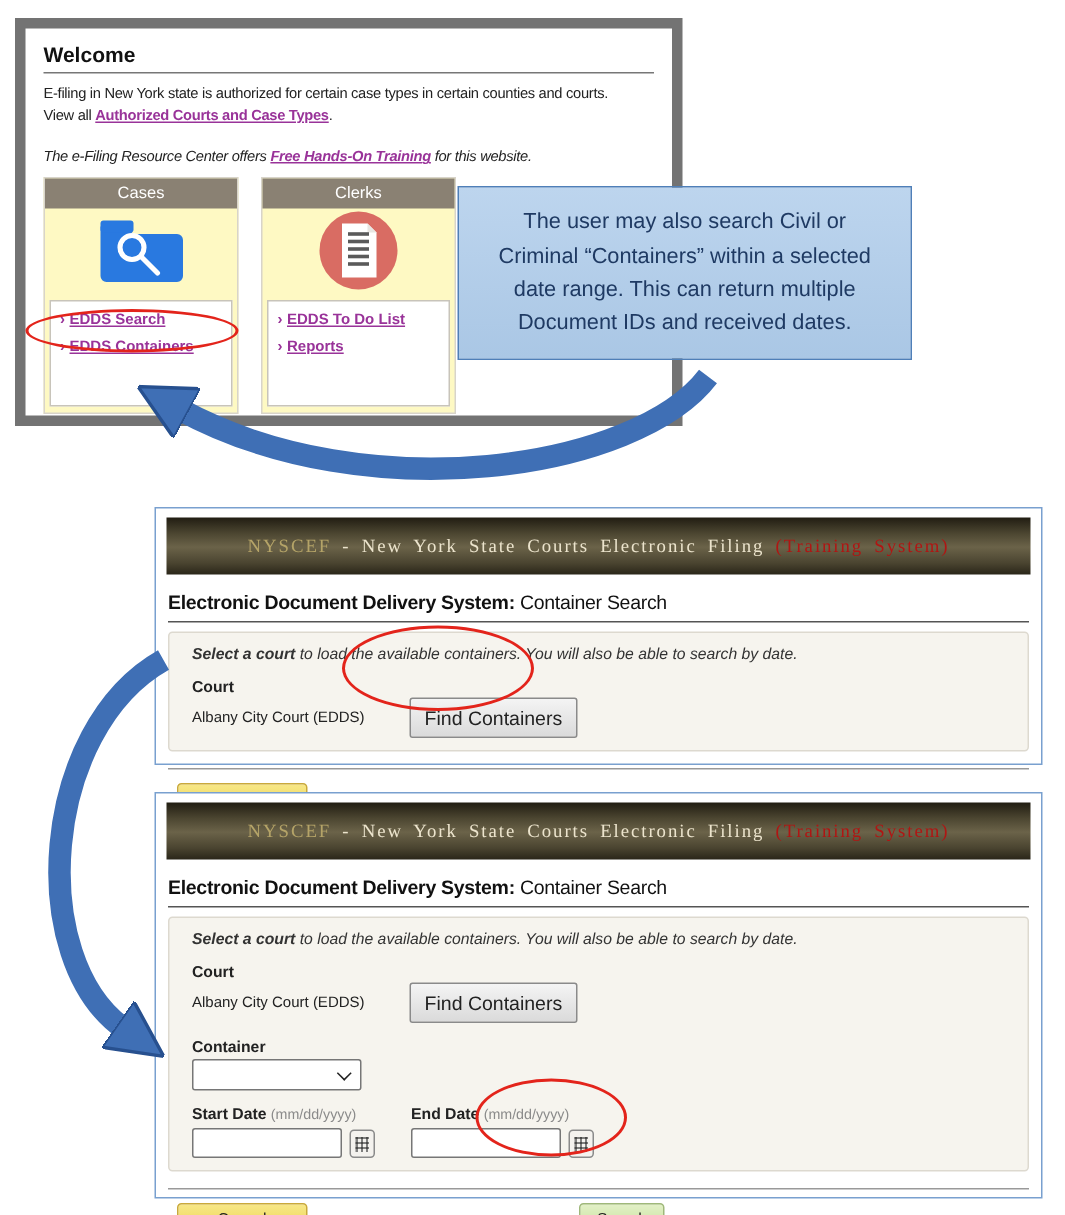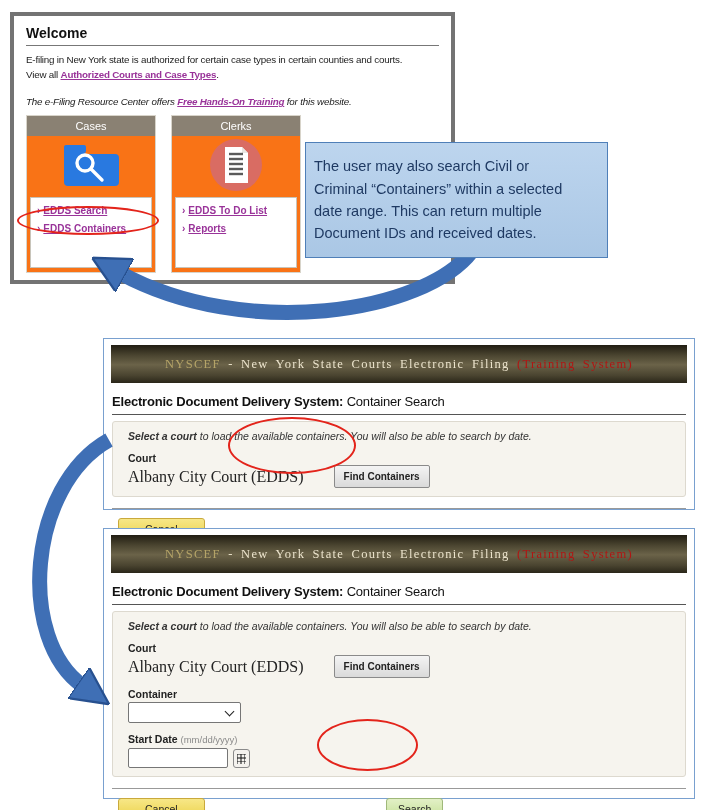--- a/index.html
+++ b/index.html
@@ -2,43 +2,43 @@
 <html><head>
 <meta charset="utf-8">
 <style>
   * { margin:0; padding:0; box-sizing:border-box; }
   body { background:#fff; font-family:"Liberation Sans", sans-serif; }
   #root { position:relative; width:710px; height:810px; background:#ffffff; overflow:hidden; }
 
   
   .welcome-panel {
     position:absolute; left:10px; top:12px; width:445px; height:272px;
-    background:#fff; border:4px solid #737373; padding:9px 12px; z-index:1;
+    background:#fff; border:7px solid #737373; padding:9px 12px; z-index:1;
   }
   .welcome-title { font-size:14px; font-weight:bold; color:#111;
     border-bottom:1px solid #777; padding-bottom:4px; }
   .welcome-par { margin-top:7px; font-size:9.8px; letter-spacing:-0.2px; color:#222; line-height:1.5; white-space:nowrap; }
   .welcome-par2 { margin-top:13px;font-style:italic; }
   .purple-link { color:#993399; font-weight:bold; text-decoration:underline; cursor:pointer; }
 
   .cards-row { position:absolute; left:12px; top:99px; display:flex; gap:15px; }
-  .card { width:130px; height:158px; background:#f97316; border:1px solid #d8d4ca; }
+  .card { width:130px; height:158px; background:#fef9c3; border:1px solid #d8d4ca; }
   .card-header { height:20px; background:#8a8173; color:#fff; font-size:11px;
     display:flex; align-items:center; justify-content:center; }
   .card-icon-area { height:61px; display:flex; align-items:center; justify-content:center; }
   .card-links { background:#fff; border:1px solid #c8c4ba; margin:0 3px 3px 3px; height:71px; padding:7px 6px; }
   .card-link-row { font-size:10px; margin-bottom:7px; display:flex; align-items:baseline; }
   .link-bullet { color:#993399; margin-right:3px; font-weight:bold; }
 
   
   .callout {
     position:absolute; left:305px; top:124px; width:303px; height:116px; z-index:3;
     background:linear-gradient(#bdd5ee, #aac7e5); border:1.6px solid #4f7fb8;
-    color:#1f3a63; font-size:14.5px; line-height:1.55; 
-    display:flex; flex-direction:column; justify-content:center; padding:17px 8px;margin-top:18px;
+    color:#1f3a63; font-size:14.5px; line-height:1.55; text-align:center;
+    display:flex; flex-direction:column; justify-content:center; padding:17px 8px;
   }
 
   
   .arrow-svg { position:absolute; z-index:2; pointer-events:none; }
 
   
   .nyscef-panel { position:absolute; left:103px; width:592px; background:#fff;
     border:1px solid #79a0cf; z-index:1; }
   .panel-2 { top:338px; height:172px; }
   .panel-3 { top:528px; height:271px; }
@@ -56,27 +56,27 @@
     border-bottom:1px solid #555; padding-bottom:5px; letter-spacing:-0.2px; }
   .eds-title .t-bold { font-weight:bold; }
 
   .info-box { margin:6px 8px 0 8px; background:#f6f4ee; border:1px solid #ddd9cf;
     border-radius:3px; padding:8px 15px; }
   .instruction { font-size:10.5px; font-style:italic; color:#333; }
   .instruction .i-bold { font-weight:bold; }
 
   .field-label { font-size:10.5px; font-weight:bold; color:#222; margin-top:10px; }
   .court-row { display:flex; align-items:center; margin-top:1px; }
-  .court-value { font-size:16px; color:#222;font-family:Liberation Serif, serif; }
+  .court-value { font-size:10px; color:#222; }
 
   .btn { display:inline-flex; align-items:center; justify-content:center;
     font-family:"Liberation Sans", sans-serif; cursor:pointer; }
-  .find-btn { margin-left:30px; font-size:10px; color:#222;
+  .find-btn { margin-left:30px; font-size:13px; color:#222;
     background:linear-gradient(#f4f4f4,#dadada); border:1px solid #8a8a8a;
-    border-radius:2px; padding:5px 9px;font-weight:bold; }
+    border-radius:2px; padding:5px 9px; }
   .cancel-btn { font-size:10.5px; color:#222;
     background:linear-gradient(#f7e787,#ecd24a); border:1px solid #c9a93c;
     border-radius:3px; padding:4px 26px; }
   .search-btn { font-size:10.5px; color:#222;
     background:linear-gradient(#e2f0c6,#c4e096); border:1px solid #9fb87a;
     border-radius:3px; padding:4px 11px;margin-left:28px; }
 
   .hr-line { margin:11px 8px 0 8px; border-top:1px solid #999; }
   .panel-btn-row { position:relative; margin:9px 8px 0 8px; height:26px; }
   .panel-btn-row .cancel-btn { position:absolute; left:6px; top:0; }
@@ -237,20 +237,27 @@
         <span class="chevron-down"></span>
       </div>
       <div class="dates-row">
         <div class="date-group">
           <div class="date-label-line"><span class="d-bold">Start Date</span> <span class="date-hint">(mm/dd/yyyy)</span></div>
           <div class="date-input-line">
             <input class="date-input" type="text" value="" style="">
             <button class="cal-btn"></button>
           </div>
         </div>
+        <div class="date-group">
+          <div class="date-label-line"><span class="d-bold">End Date</span> <span class="date-hint">(mm/dd/yyyy)</span></div>
+          <div class="date-input-line">
+            <input class="date-input" type="text" value="" style="">
+            <button class="cal-btn"></button>
+          </div>
+        </div>
       </div>
     </div>
     <div class="hr-line"></div>
     <div class="panel-btn-row">
       <button class="btn cancel-btn">Cancel</button>
       <button class="btn search-btn">Search</button>
     </div>
   </div>
 
   <div class="red-ellipse ellipse-containers"></div>

